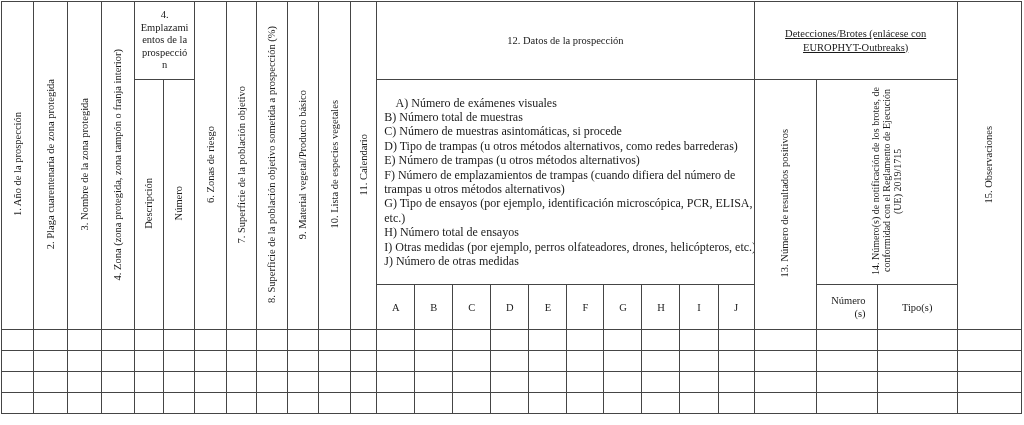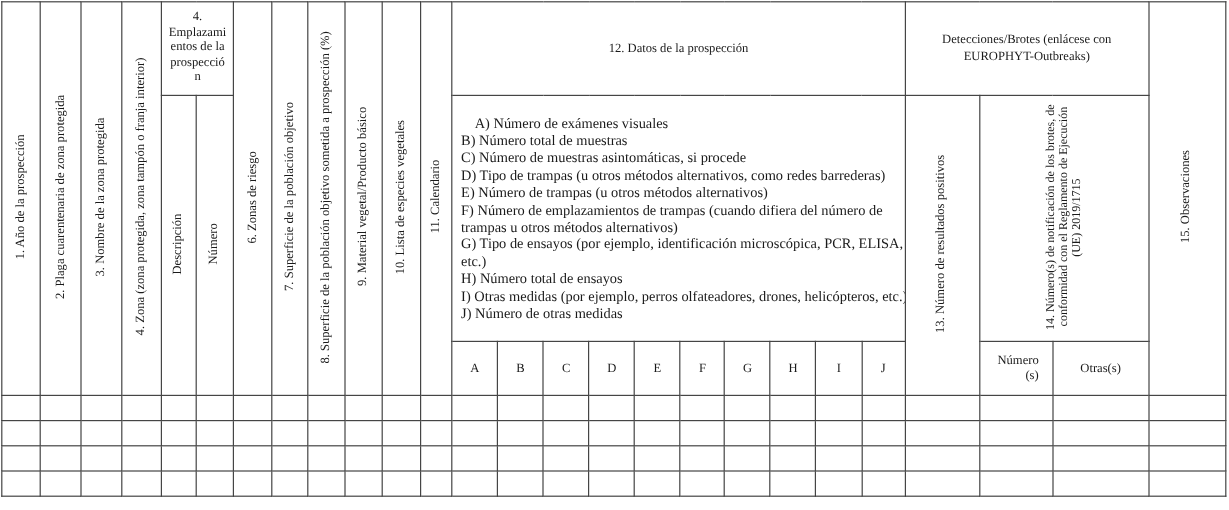--- a/index.html
+++ b/index.html
@@ -51,20 +51,21 @@
     font-size: 10.5px;
     line-height: 1.2;
     overflow-wrap: break-word;
     padding: 0 5px;
   }
   .datos-head { font-size: 12px; }
   .detec-head {
     font-size: 11.5px;
     line-height: 1.25;
     padding: 0 6px;
+    text-decoration: underline;
   }
   .datos-desc { text-align: left; }
   .desc-lines {
     text-align: left;
     white-space: pre;
     font-size: 12px;
     line-height: 14.4px;
     padding: 0 3px 0 7px;
   }
   td.letter { font-size: 12px; }
@@ -193,21 +194,21 @@
       <td class="letter">E</td>
       <td class="letter">F</td>
       <td class="letter">G</td>
       <td class="letter">H</td>
       <td class="letter">I</td>
       <td class="letter">J</td>
       <td class="sub">
         <div class="brk">Número(s)</div>
       </td>
       <td class="sub">
-        <div>Otras(s)</div>
+        <div>Tipo(s)</div>
       </td>
     </tr>
   </tbody>
 
   <tbody>
       <tr class="body-row">
         <td></td>
         <td></td>
         <td></td>
         <td></td>

